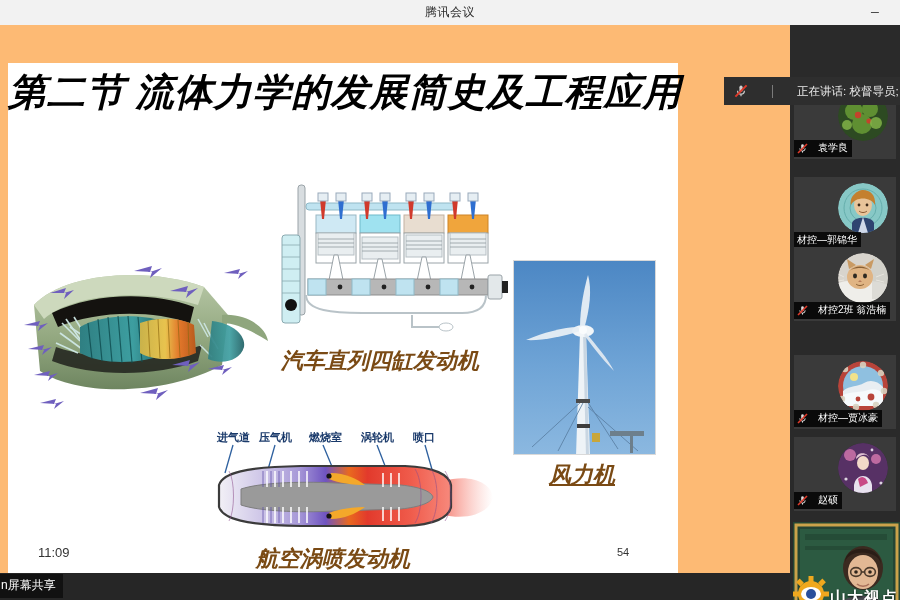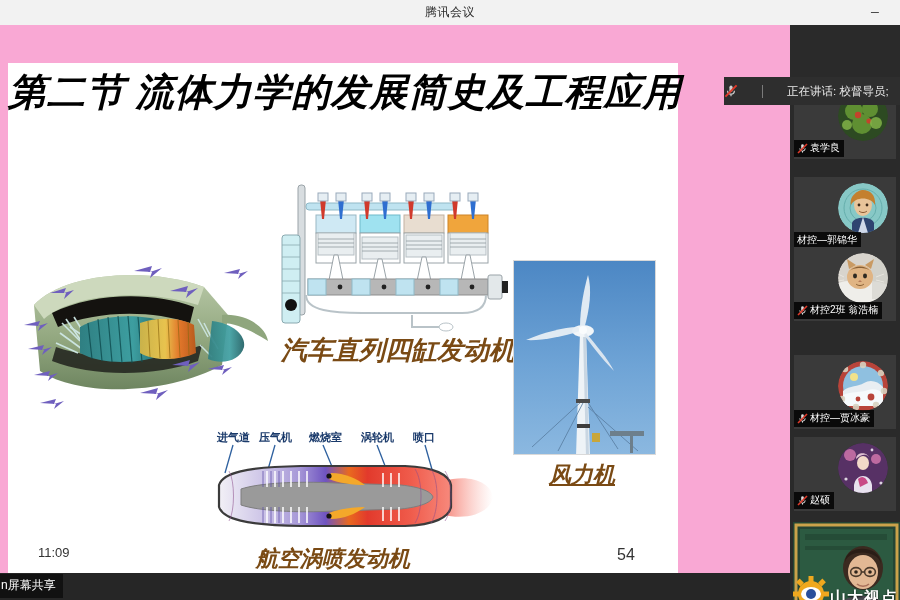--- a/index.html
+++ b/index.html
@@ -21,21 +21,21 @@
     display:flex; align-items:center; justify-content:center;
     font-size:13px; color:#333; cursor:pointer;
   }
 
   
   .appbody{ position:absolute; left:0; top:25px; width:900px; height:575px; background:#1f1f1f; }
 
   
   .stage{
     position:absolute; left:0; top:0; width:790px; height:548px;
-    background:#f9a8d4;
+    background:#fdba74;
   }
 
   
   .slide{
     position:absolute; left:8px; top:38px; width:670px; height:510px;
     background:#fff; overflow:hidden;
   }
 
   .slide-title{
     position:absolute; left:8px; top:38px; width:654px; height:58px;
@@ -51,29 +51,29 @@
     font-weight:bold; font-size:21px; color:#cc2218; letter-spacing:1px;
   }
 
   .cap{
     position:absolute;
     font-family:"Liberation Serif", serif;
     font-weight:bold; font-style:italic;
     color:#7a4a14; white-space:nowrap;
   }
   .cap-turbofan{ left:36px; top:406px; font-size:22px; }
-  .cap-car{ left:281px; top:308px; font-size:26px; }
+  .cap-car{ left:281px; top:321px; font-size:22px; }
   .cap-turbojet{ left:256px; top:519px; font-size:22px; }
   .cap-wind{ left:549px; top:435px; font-size:22px;text-decoration:underline; }
 
   .slide-time{
     position:absolute; left:38px; top:520px; font-size:13px; color:#333;
   }
   .slide-page{
-    position:absolute; left:617px; top:521px; font-size:16px; color:#333;
+    position:absolute; left:617px; top:521px; font-size:11px; color:#333;
   }
 
   
   .turbofan{ position:absolute; left:22px; top:228px; width:255px; height:172px; }
   .turbofan svg{ display:block; }
 
   
   .carengine{ position:absolute; left:262px; top:150px; width:255px; height:160px; }
 
   
@@ -96,30 +96,30 @@
     background:#3a3a3a; overflow:hidden;
   }
   .tile .avatar{
     position:absolute; right:8px; top:6px; width:50px; height:50px;
     border-radius:50%; overflow:hidden;
   }
   .tile .nameplate{
     position:absolute; left:0; bottom:2px;
     background:rgba(0,0,0,.82); color:#fff;
     font-size:10px; padding:1px 4px 2px 3px;
-    display:flex; align-items:center; gap:2px; white-space:nowrap;
+    display:flex; align-items:center; gap:10px; white-space:nowrap;
     max-width:100px; overflow:hidden;
   }
   .micmute{ display:inline-block; width:11px; height:11px; flex:0 0 11px; }
 
   
   .speaking{
     position:absolute; left:724px; top:52px; width:176px; height:28px;
     background:#2e2e2e; display:flex; align-items:center; gap:24px;
-    padding-left:0; z-index:6;
+    padding-left:10px; z-index:6;
   }
   .speaking .txt{ color:#e8e8e8; font-size:11.5px; white-space:nowrap; }
   .speaking .sep{ width:1px; height:13px; background:#7a7a7a; }
 
   
   .sharepill{
     position:absolute; left:-6px; top:549px; z-index:8;
     background:#111; color:#fff; font-size:12px;
     padding:3px 7px 4px 7px; white-space:nowrap;
   }

